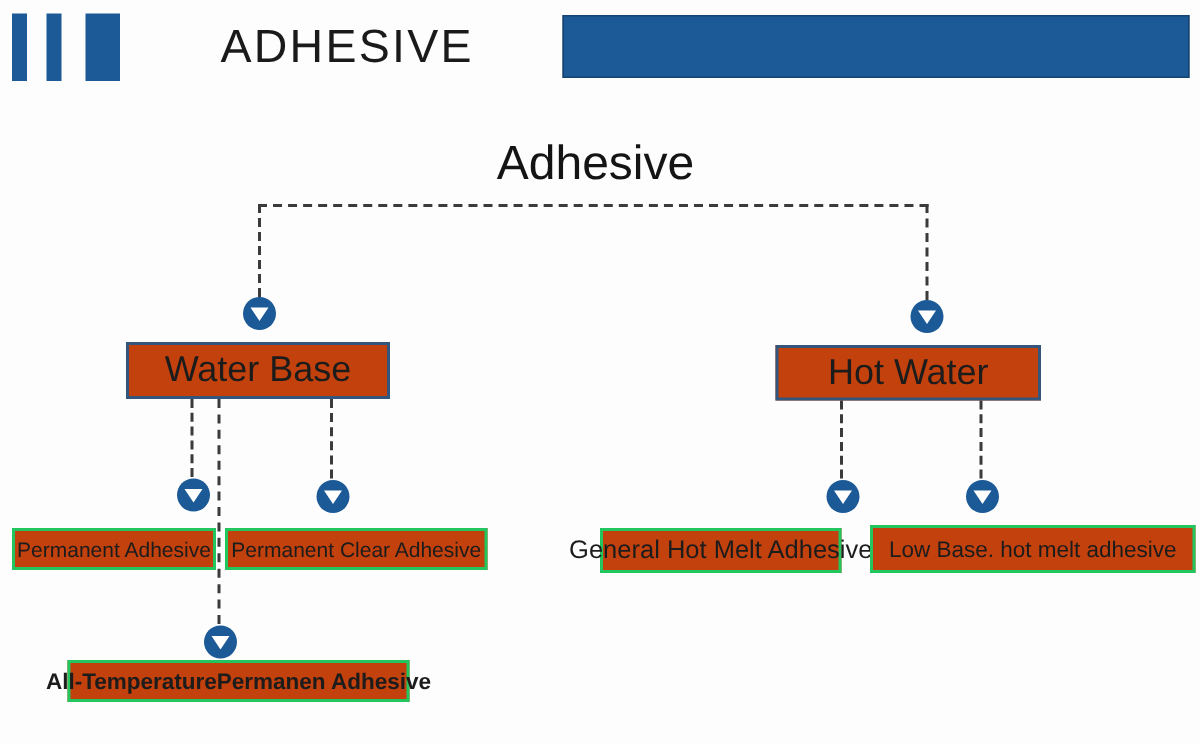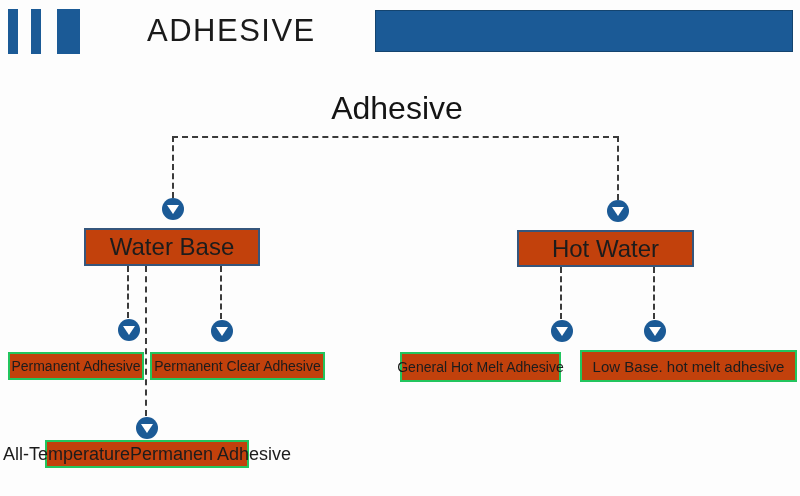--- a/index.html
+++ b/index.html
@@ -55,22 +55,22 @@
     white-space: nowrap; color: #1c1c1c; box-sizing: border-box;
   }
   .node-main  { border: 2px solid #35567c; font-size: 24px; }
   .node-child { border: 2px solid #22c55e; font-size: 14px; }
 
   #box-water-base { left: 84px;  top: 228px; width: 176px; height: 38px; }
   #box-hot-melt   { left: 517px; top: 230px; width: 177px; height: 37px; }
 
   #box-permanent       { left: 8px;   top: 352px; width: 136px; height: 28px; }
   #box-permanent-clear { left: 150px; top: 352px; width: 175px; height: 28px; }
-  #box-all-temp        { left: 45px;  top: 440px; width: 204px; height: 28px; font-size: 18px; }
-  #box-general-hotmelt { left: 400px; top: 352px; width: 161px; height: 30px; font-size: 14px; }
+  #box-all-temp        { left: 45px;  top: 440px; width: 228px; height: 28px; font-size: 15px; font-weight: bold; }
+  #box-general-hotmelt { left: 400px; top: 352px; width: 161px; height: 30px; font-size: 17px; }
   #box-low-temp        { left: 580px; top: 350px; width: 217px; height: 32px; font-size: 15px; }
 </style>
 </head>
 <body>
 
 <div class="canvas">
 
   <div>
     <div class="brand-bar b1"></div>
     <div class="brand-bar b2"></div>

